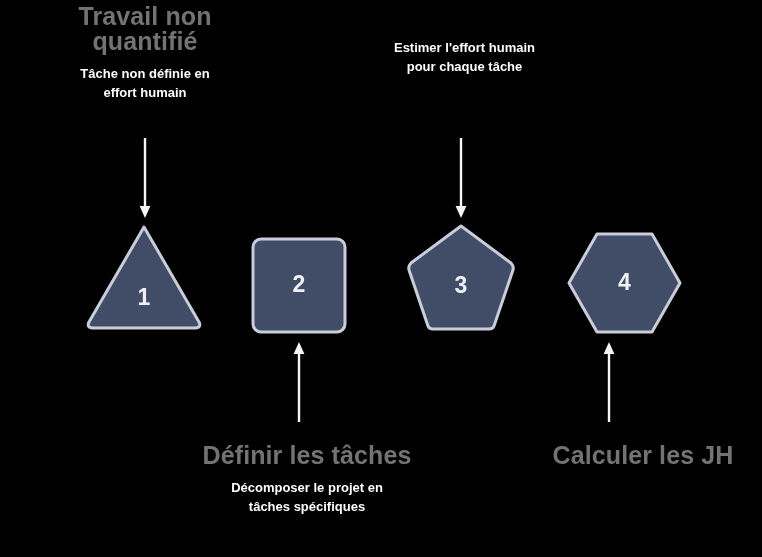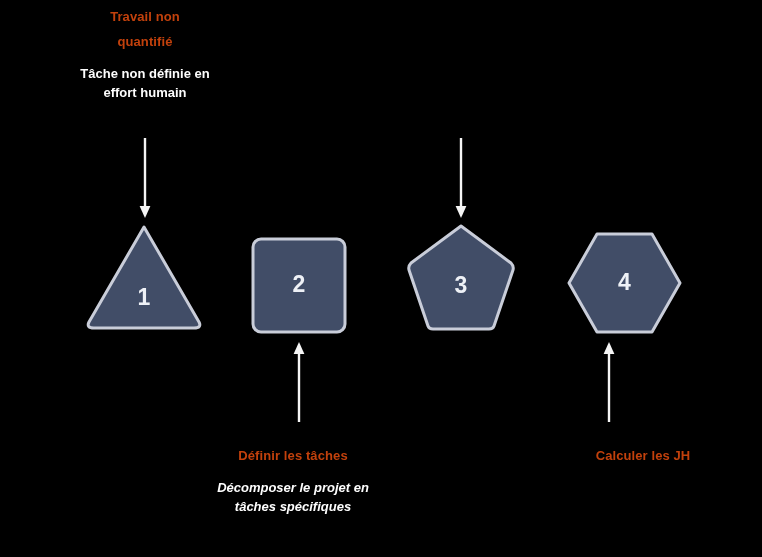--- a/index.html
+++ b/index.html
@@ -20,37 +20,37 @@
   }
 
   
   .label-block {
     position: absolute;
     text-align: center;
     color: #ffffff;
     user-select: none;
   }
   .label-title {
-    font-size: 13px;
+    font-size: 25px;
     font-weight: bold;
     line-height: 25px;
     letter-spacing: 0.1px;
-    color: #c2410c;
+    color: #737373;
     white-space: pre-line;
   }
   .label-desc {
     font-size: 13px;
     font-weight: bold;
     line-height: 19px;
     color: #fdfdfd;
     white-space: pre-line;
     text-align: center;
   }
   .label-top .label-desc { margin-top: 10px; }
-  .label-bottom .label-desc { margin-top: 10px; font-style: italic; }
+  .label-bottom .label-desc { margin-top: 10px; }
 
   
   .arrow {
     position: absolute;
   }
   .arrow svg { display: block; }
 
   
   .shape {
     position: absolute;
@@ -73,20 +73,22 @@
 <div id="canvas">
 
   <div class="label-block label-top" style="left:30px; top:4px; width:230px;">
     <div class="label-title">Travail non
 quantifié</div>
     <div class="label-desc">Tâche non définie en
 effort humain</div>
   </div>
 
   <div class="label-block label-top" style="left:352px; top:28px; width:225px;">
+    <div class="label-desc">Estimer l'effort humain
+pour chaque tâche</div>
   </div>
 
   <div class="arrow" style="left:136px; top:138px;">
     <svg width="18" height="80" viewBox="0 0 18 80" aria-hidden="true">
       <line x1="9" y1="0" x2="9" y2="70" stroke="#f5f5f5" stroke-width="2.4"></line>
       <polygon points="9,80 3.6,68 14.4,68" fill="#f5f5f5"></polygon>
     </svg>
   </div>
 
   <div class="arrow" style="left:452px; top:138px;">
@@ -131,21 +133,21 @@
     <div class="shape-num" style="top:50px;">3</div>
   </div>
 
   <div class="shape" style="left:566px; top:231px; width:117px; height:104px;">
     <svg width="117" height="104" viewBox="0 0 117 104" aria-hidden="true">
       <path d="M 31 3 L 86 3 L 114 52 L 86 101 L 31 101 L 3 52 Z" fill="#414D67" stroke="#C9CDD9" stroke-width="3" stroke-linejoin="round"></path>
     </svg>
     <div class="shape-num" style="top:38px;">4</div>
   </div>
 
-  <div class="label-block label-bottom" style="left:178px; top:443px; width:230px;">
+  <div class="label-block label-bottom" style="left:192px; top:443px; width:230px;">
     <div class="label-title">Définir les tâches</div>
     <div class="label-desc">Décomposer le projet en
 tâches spécifiques</div>
   </div>
 
   <div class="label-block label-bottom" style="left:528px; top:443px; width:230px;">
     <div class="label-title">Calculer les JH</div>
   </div>
 
 </div>

